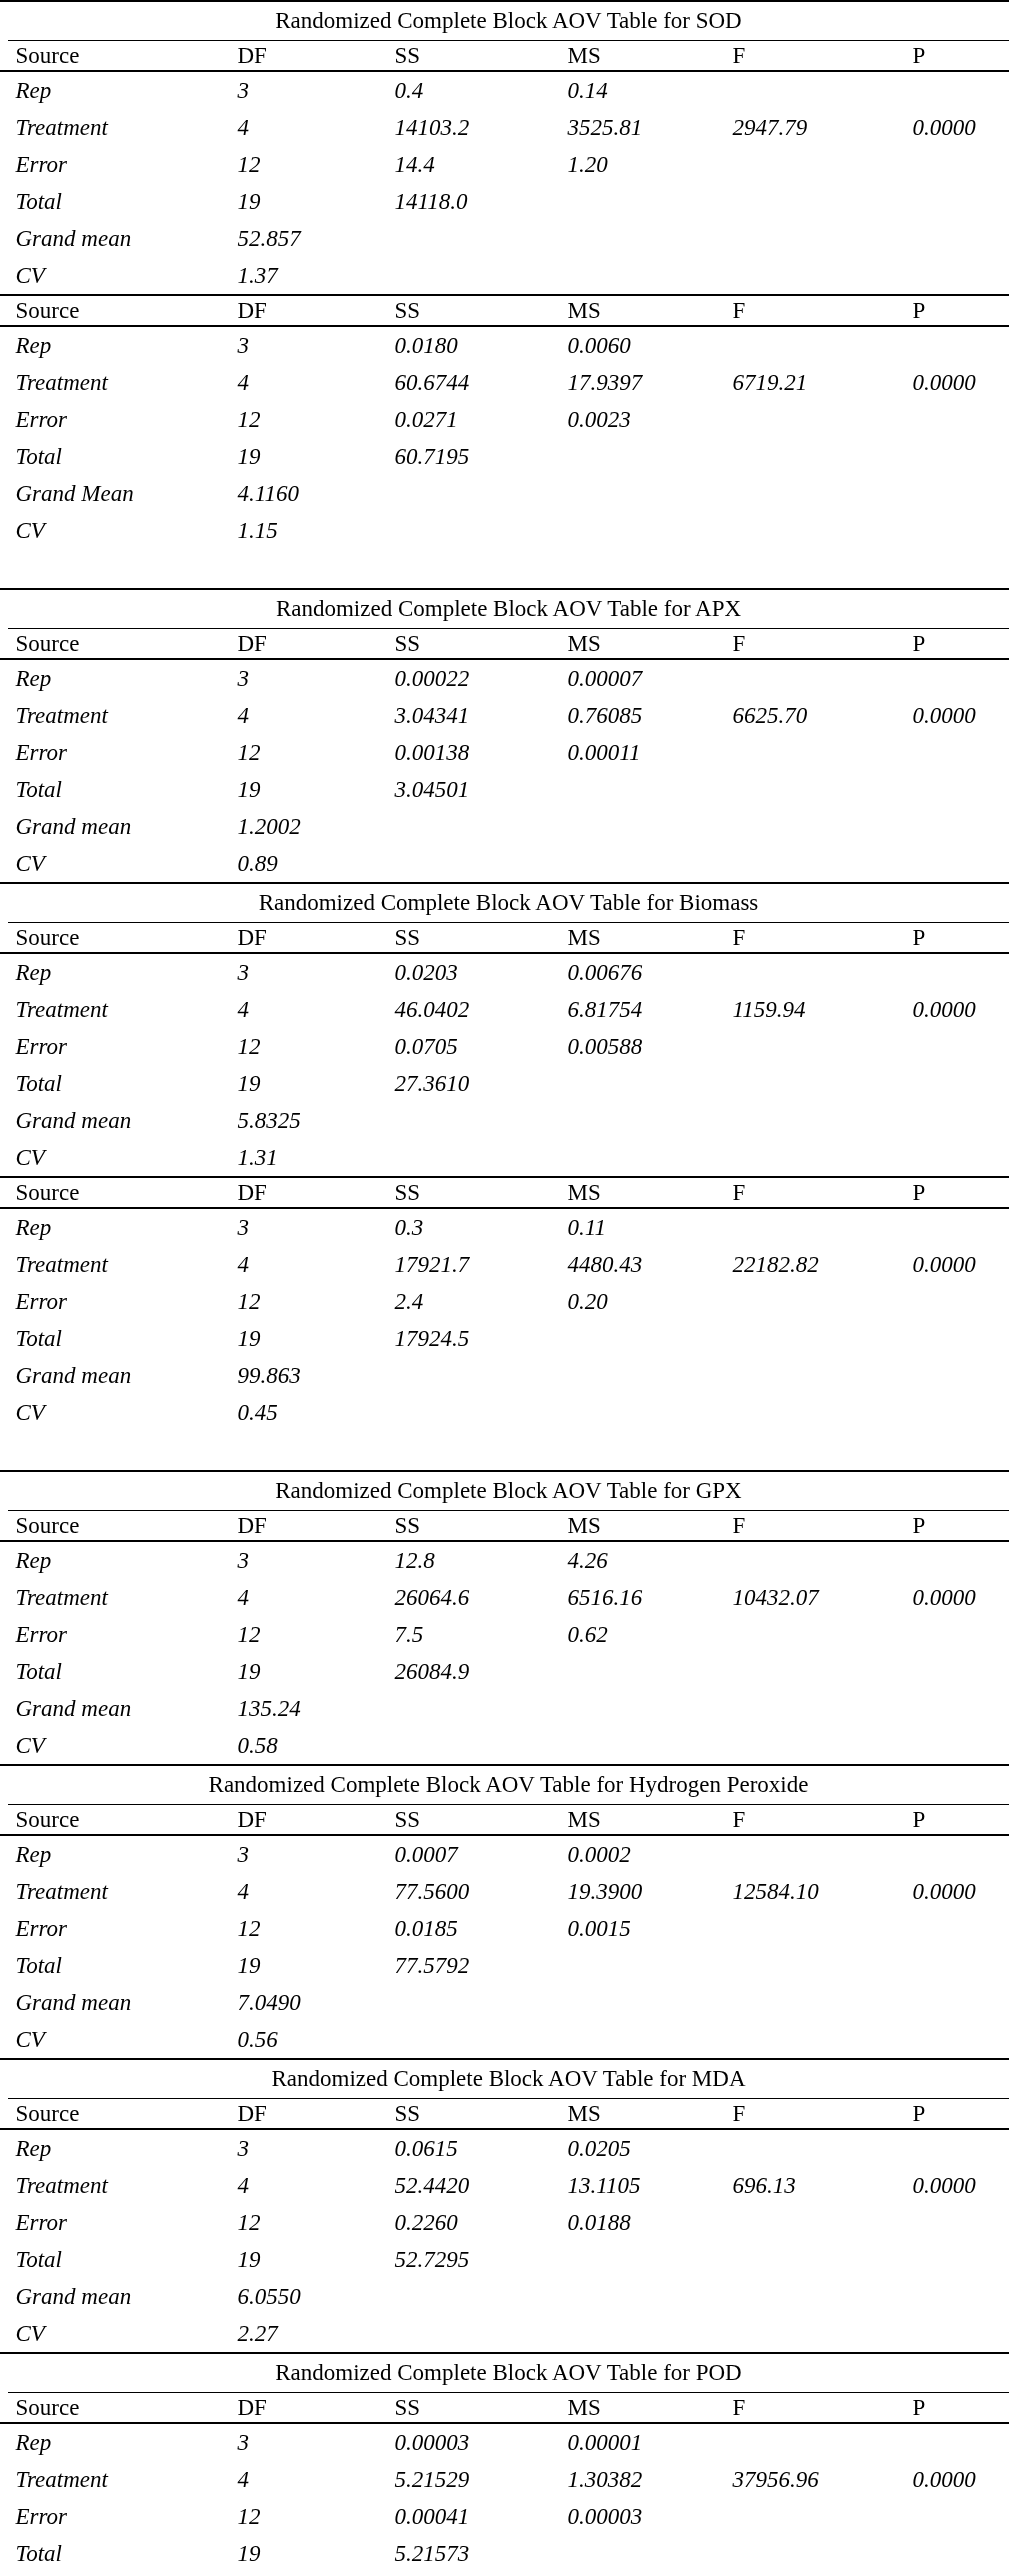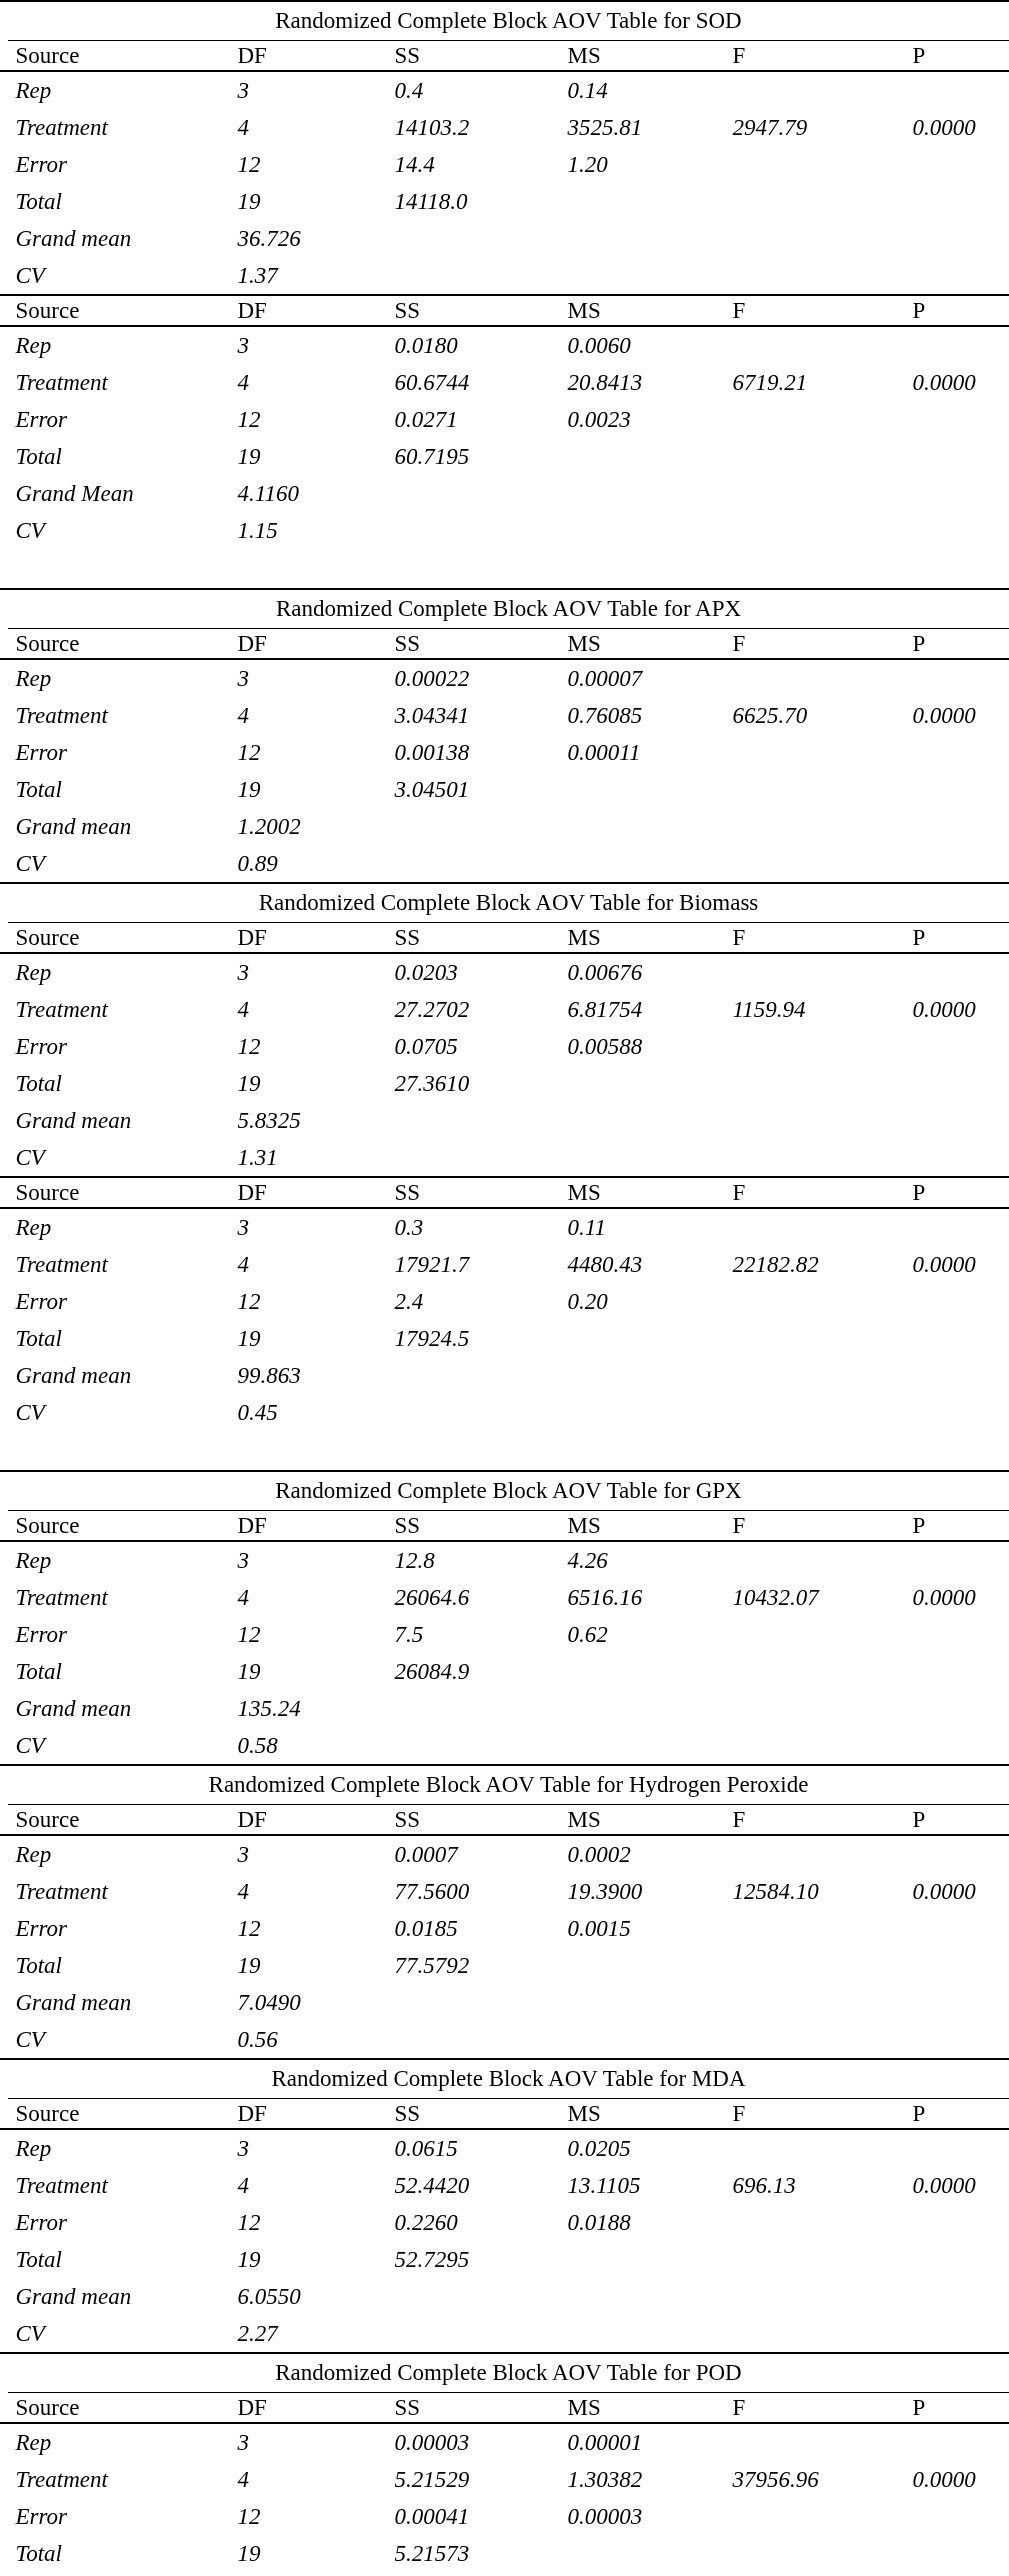--- a/index.html
+++ b/index.html
@@ -103,21 +103,21 @@
         <div class="row">
           <div class="cell">Total</div>
           <div class="cell">19</div>
           <div class="cell">14118.0</div>
           <div class="cell"></div>
           <div class="cell"></div>
           <div class="cell"></div>
         </div>
         <div class="row">
           <div class="cell">Grand mean</div>
-          <div class="cell">36.726</div>
+          <div class="cell">52.857</div>
           <div class="cell"></div>
           <div class="cell"></div>
           <div class="cell"></div>
           <div class="cell"></div>
         </div>
         <div class="row">
           <div class="cell">CV</div>
           <div class="cell">1.37</div>
           <div class="cell"></div>
           <div class="cell"></div>
@@ -141,21 +141,21 @@
           <div class="cell">3</div>
           <div class="cell">0.0180</div>
           <div class="cell">0.0060</div>
           <div class="cell"></div>
           <div class="cell"></div>
         </div>
         <div class="row">
           <div class="cell">Treatment</div>
           <div class="cell">4</div>
           <div class="cell">60.6744</div>
-          <div class="cell">20.8413</div>
+          <div class="cell">17.9397</div>
           <div class="cell">6719.21</div>
           <div class="cell">0.0000</div>
         </div>
         <div class="row">
           <div class="cell">Error</div>
           <div class="cell">12</div>
           <div class="cell">0.0271</div>
           <div class="cell">0.0023</div>
           <div class="cell"></div>
           <div class="cell"></div>
@@ -262,21 +262,21 @@
           <div class="cell">Rep</div>
           <div class="cell">3</div>
           <div class="cell">0.0203</div>
           <div class="cell">0.00676</div>
           <div class="cell"></div>
           <div class="cell"></div>
         </div>
         <div class="row">
           <div class="cell">Treatment</div>
           <div class="cell">4</div>
-          <div class="cell">27.2702</div>
+          <div class="cell">46.0402</div>
           <div class="cell">6.81754</div>
           <div class="cell">1159.94</div>
           <div class="cell">0.0000</div>
         </div>
         <div class="row">
           <div class="cell">Error</div>
           <div class="cell">12</div>
           <div class="cell">0.0705</div>
           <div class="cell">0.00588</div>
           <div class="cell"></div>

